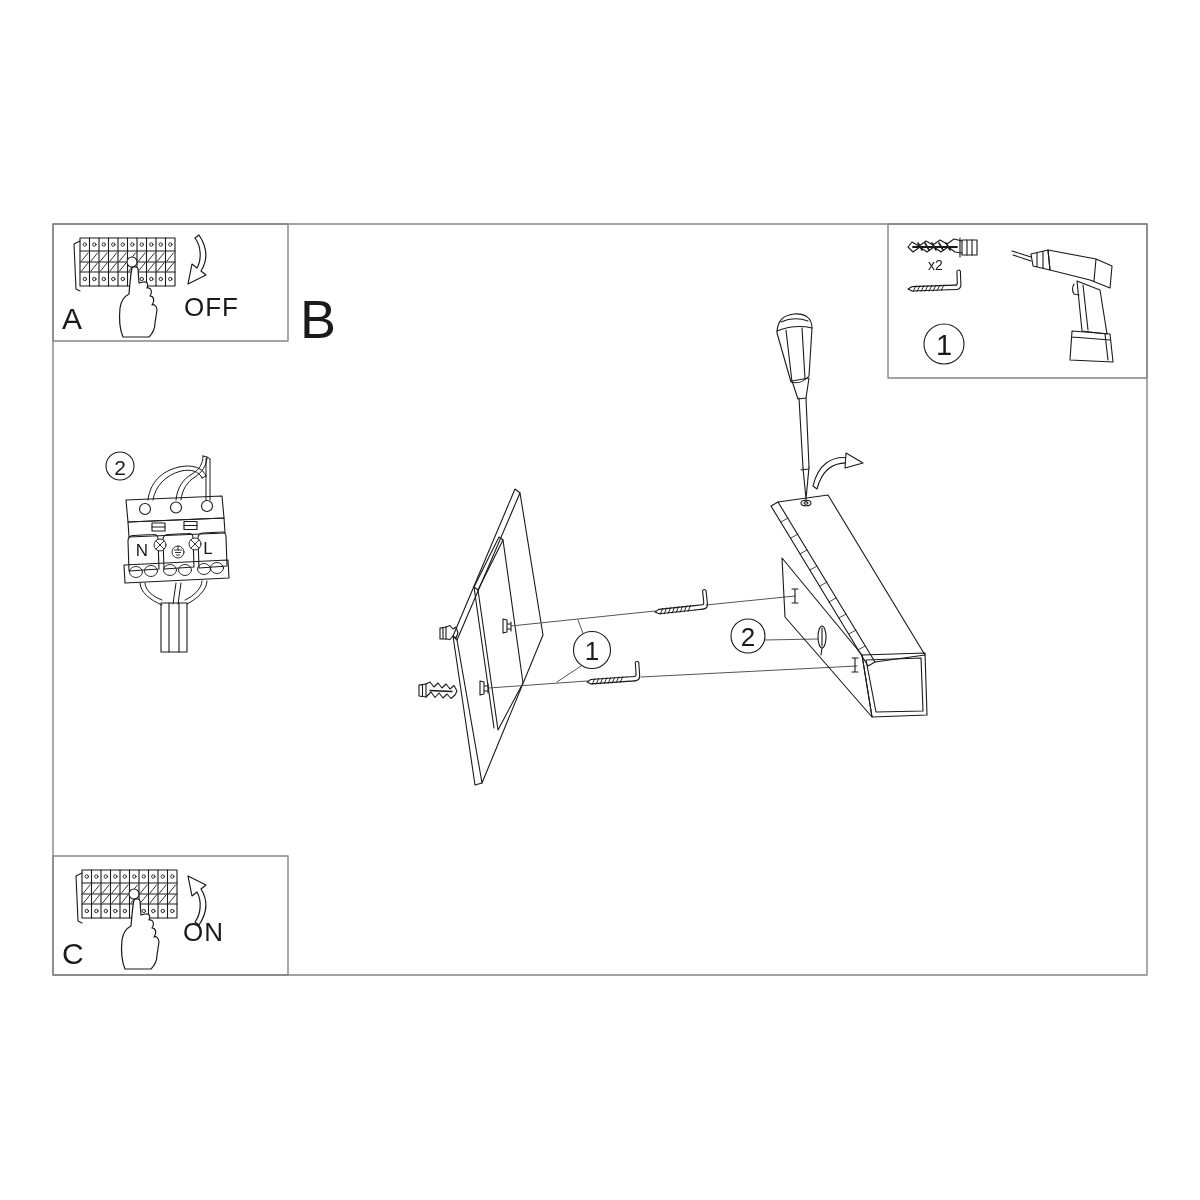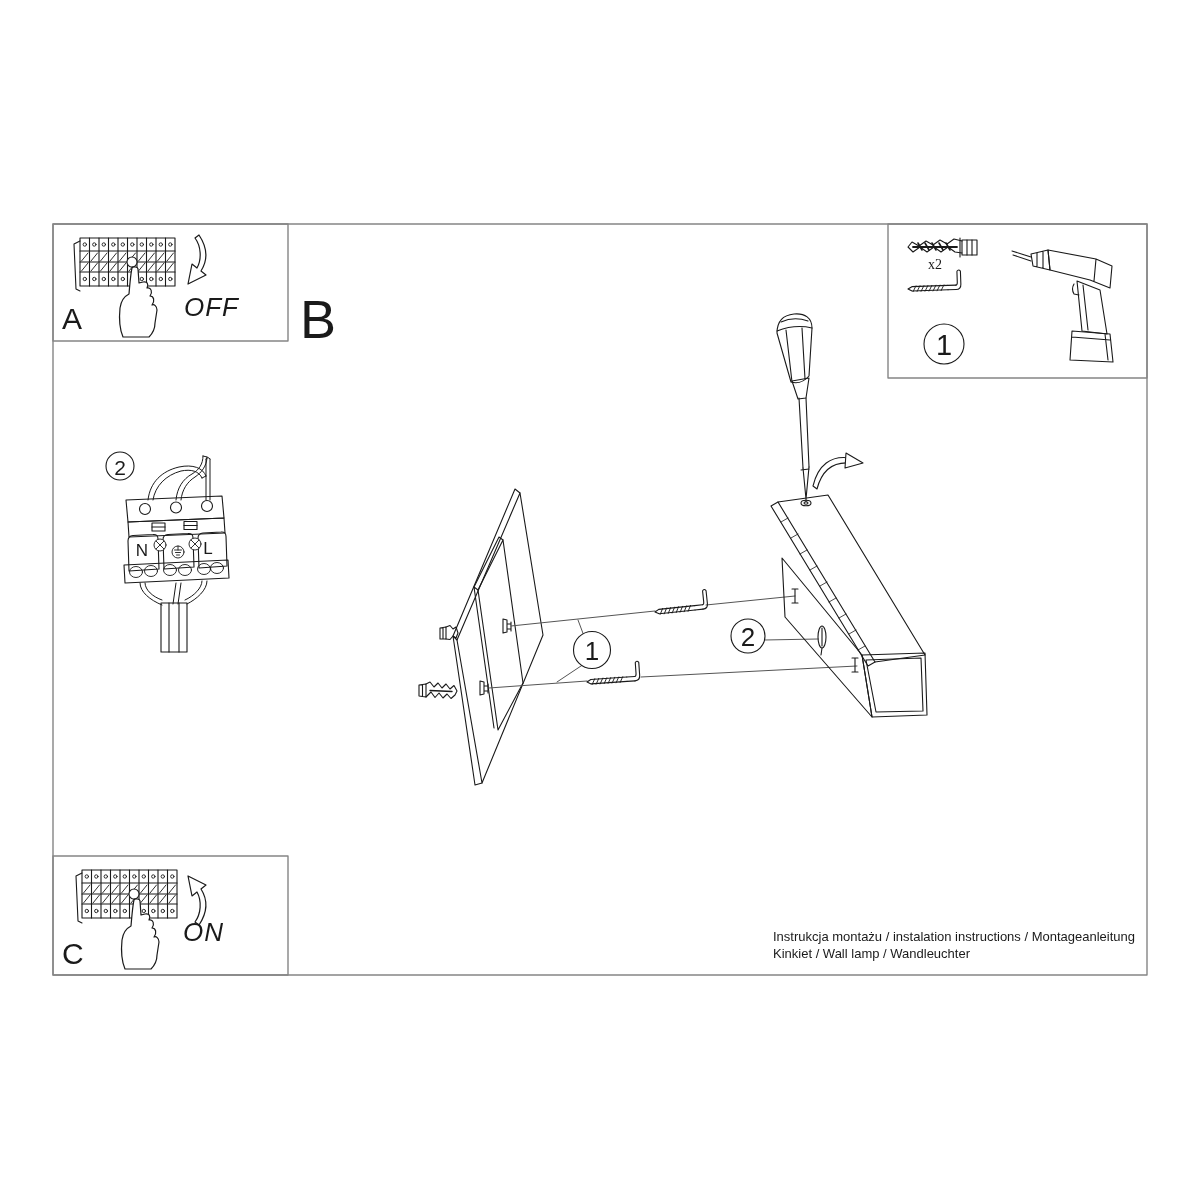--- a/index.html
+++ b/index.html
@@ -2,22 +2,22 @@
 <html><head>
 <meta charset="utf-8">
 <style>
   html,body{margin:0;padding:0;background:#fff;}
   .canvas{position:relative;width:1200px;height:1200px;background:#ffffff;
           font-family:"Liberation Sans",sans-serif;color:#1a1a1a;overflow:hidden;}
   .art{position:absolute;left:0;top:0;}
   .txt{position:absolute;white-space:nowrap;}
   .big-letter{font-size:30px;}
   .huge-letter{font-size:54px;}
-  .switch-word{font-size:26px;letter-spacing:1px;font-style:italic;}
-  .qty{font-size:14px;font-family:Liberation Serif, serif;}
+  .switch-word{font-size:26px;letter-spacing:1px;}
+  .qty{font-size:14px;}
   .callout{position:absolute;transform:translate(-50%,-50%);text-align:center;line-height:1;}
   .callout-lg{font-size:29px;}
   .callout-md{font-size:26px;}
   .callout-sm{font-size:21px;}
   .term-letter{font-size:17px;}
   .footer{position:absolute;left:773px;top:928px;font-size:13px;line-height:17px;}
 </style>
 </head>
 <body>
 
@@ -244,18 +244,14 @@
 <span class="txt qty" style="left:928px;top:257px">x2</span>
 <span class="callout callout-lg" style="left:944px;top:345px">1</span>
 
 <span class="callout callout-sm" style="left:120px;top:467px">2</span>
 <span class="callout term-letter" style="left:142px;top:550px">N</span>
 <span class="callout term-letter" style="left:208px;top:548px">L</span>
 
 <span class="callout callout-md" style="left:592px;top:651px">1</span>
 <span class="callout callout-md" style="left:748px;top:637px">2</span>
 
-<div class="footer">
-  <div>Instrukcja montażu / instalation instructions / Montageanleitung</div>
-  <div>Kinkiet / Wall lamp / Wandleuchter</div>
+
 </div>
 
-</div>
-
 </body></html>

